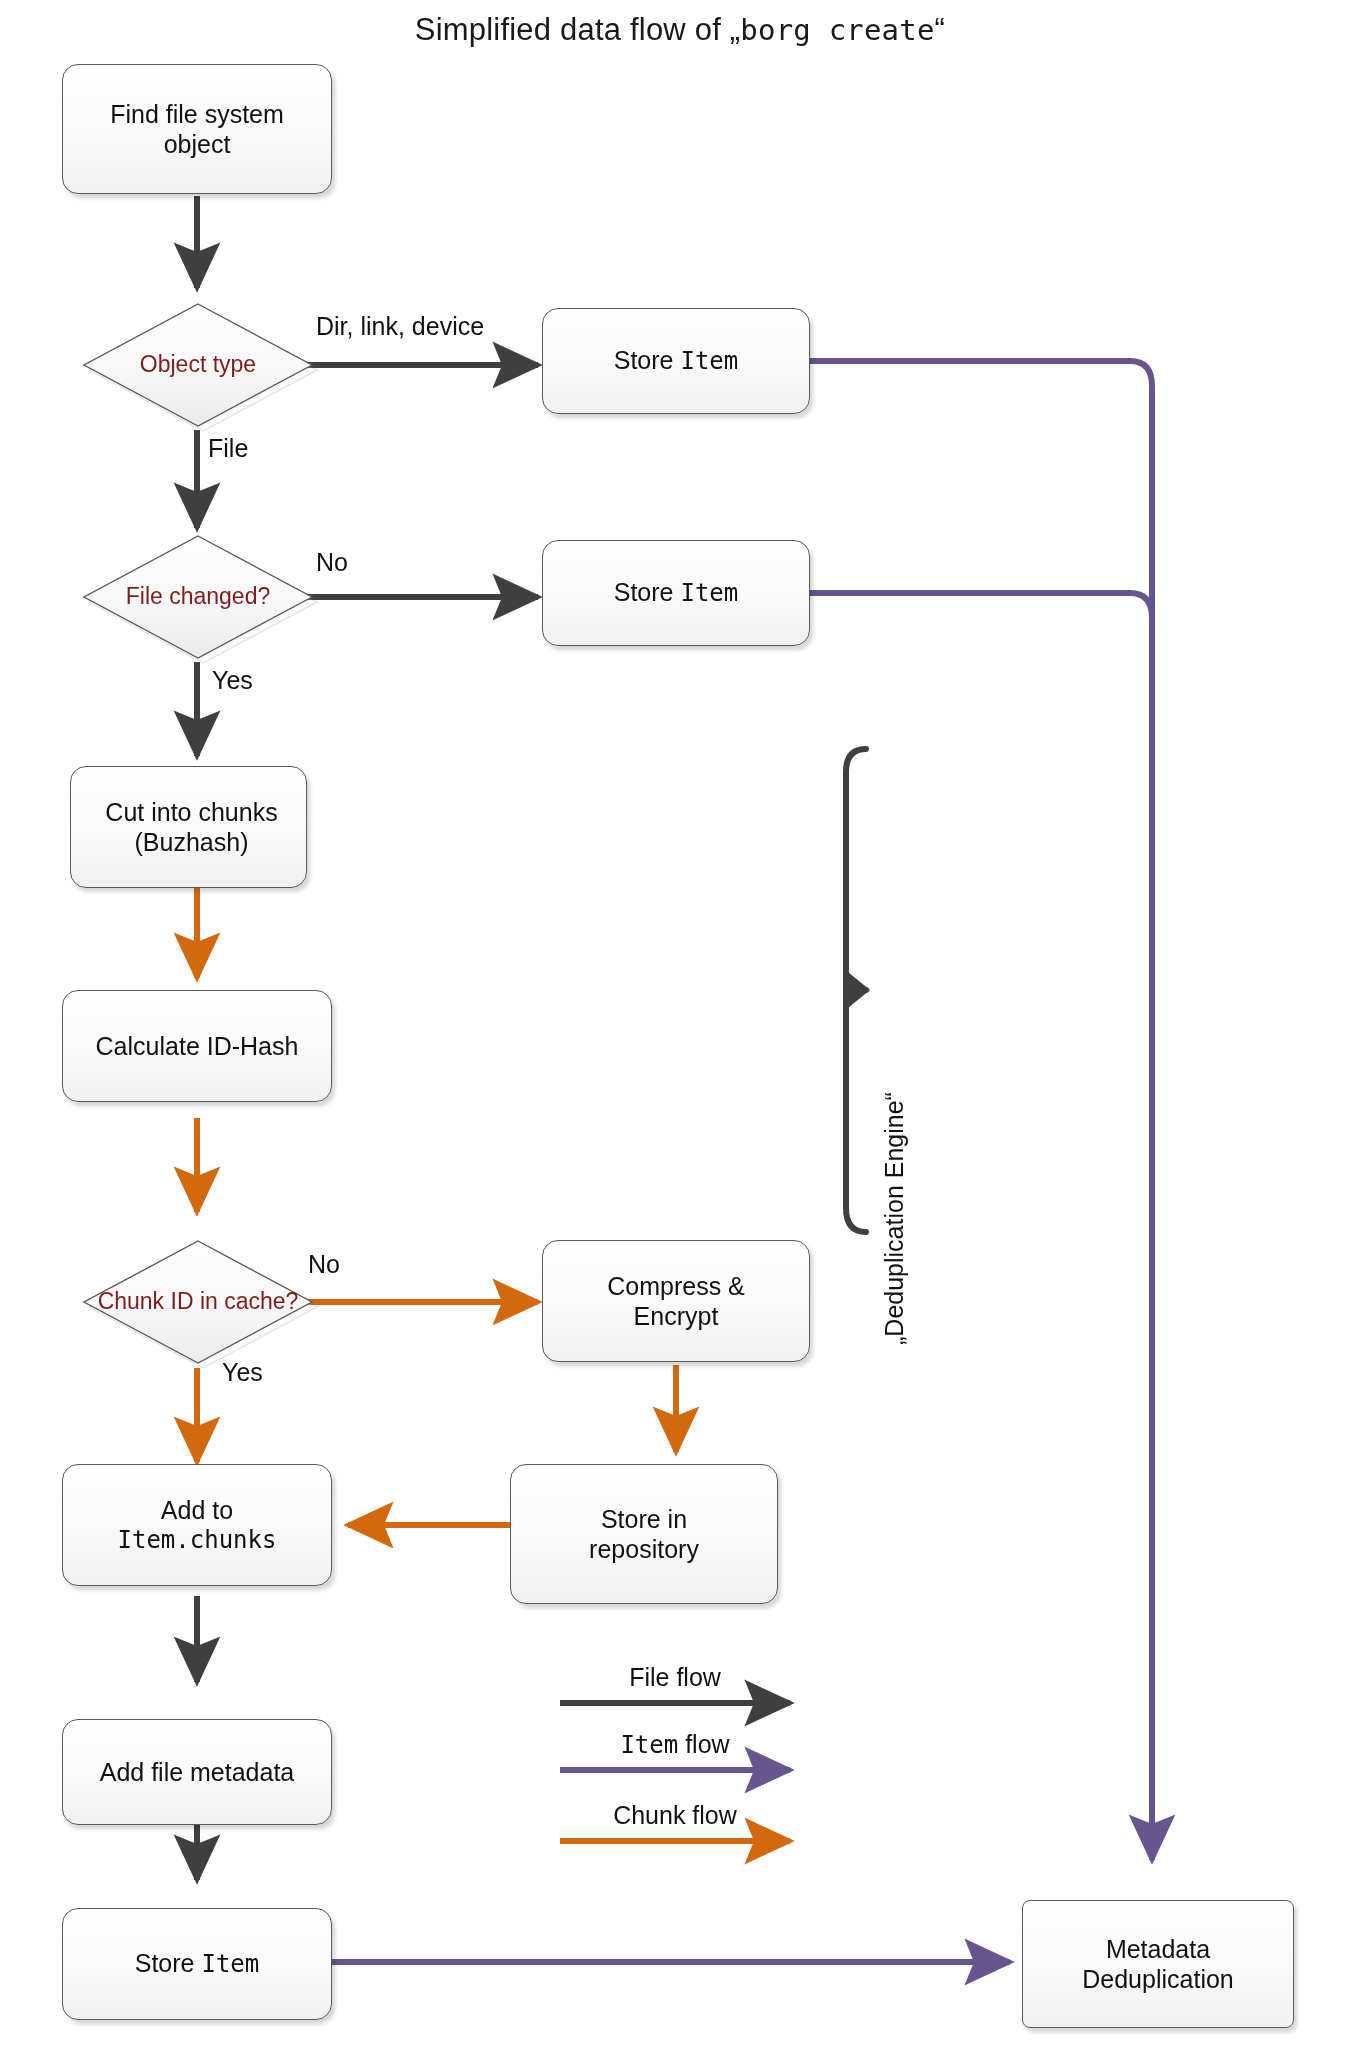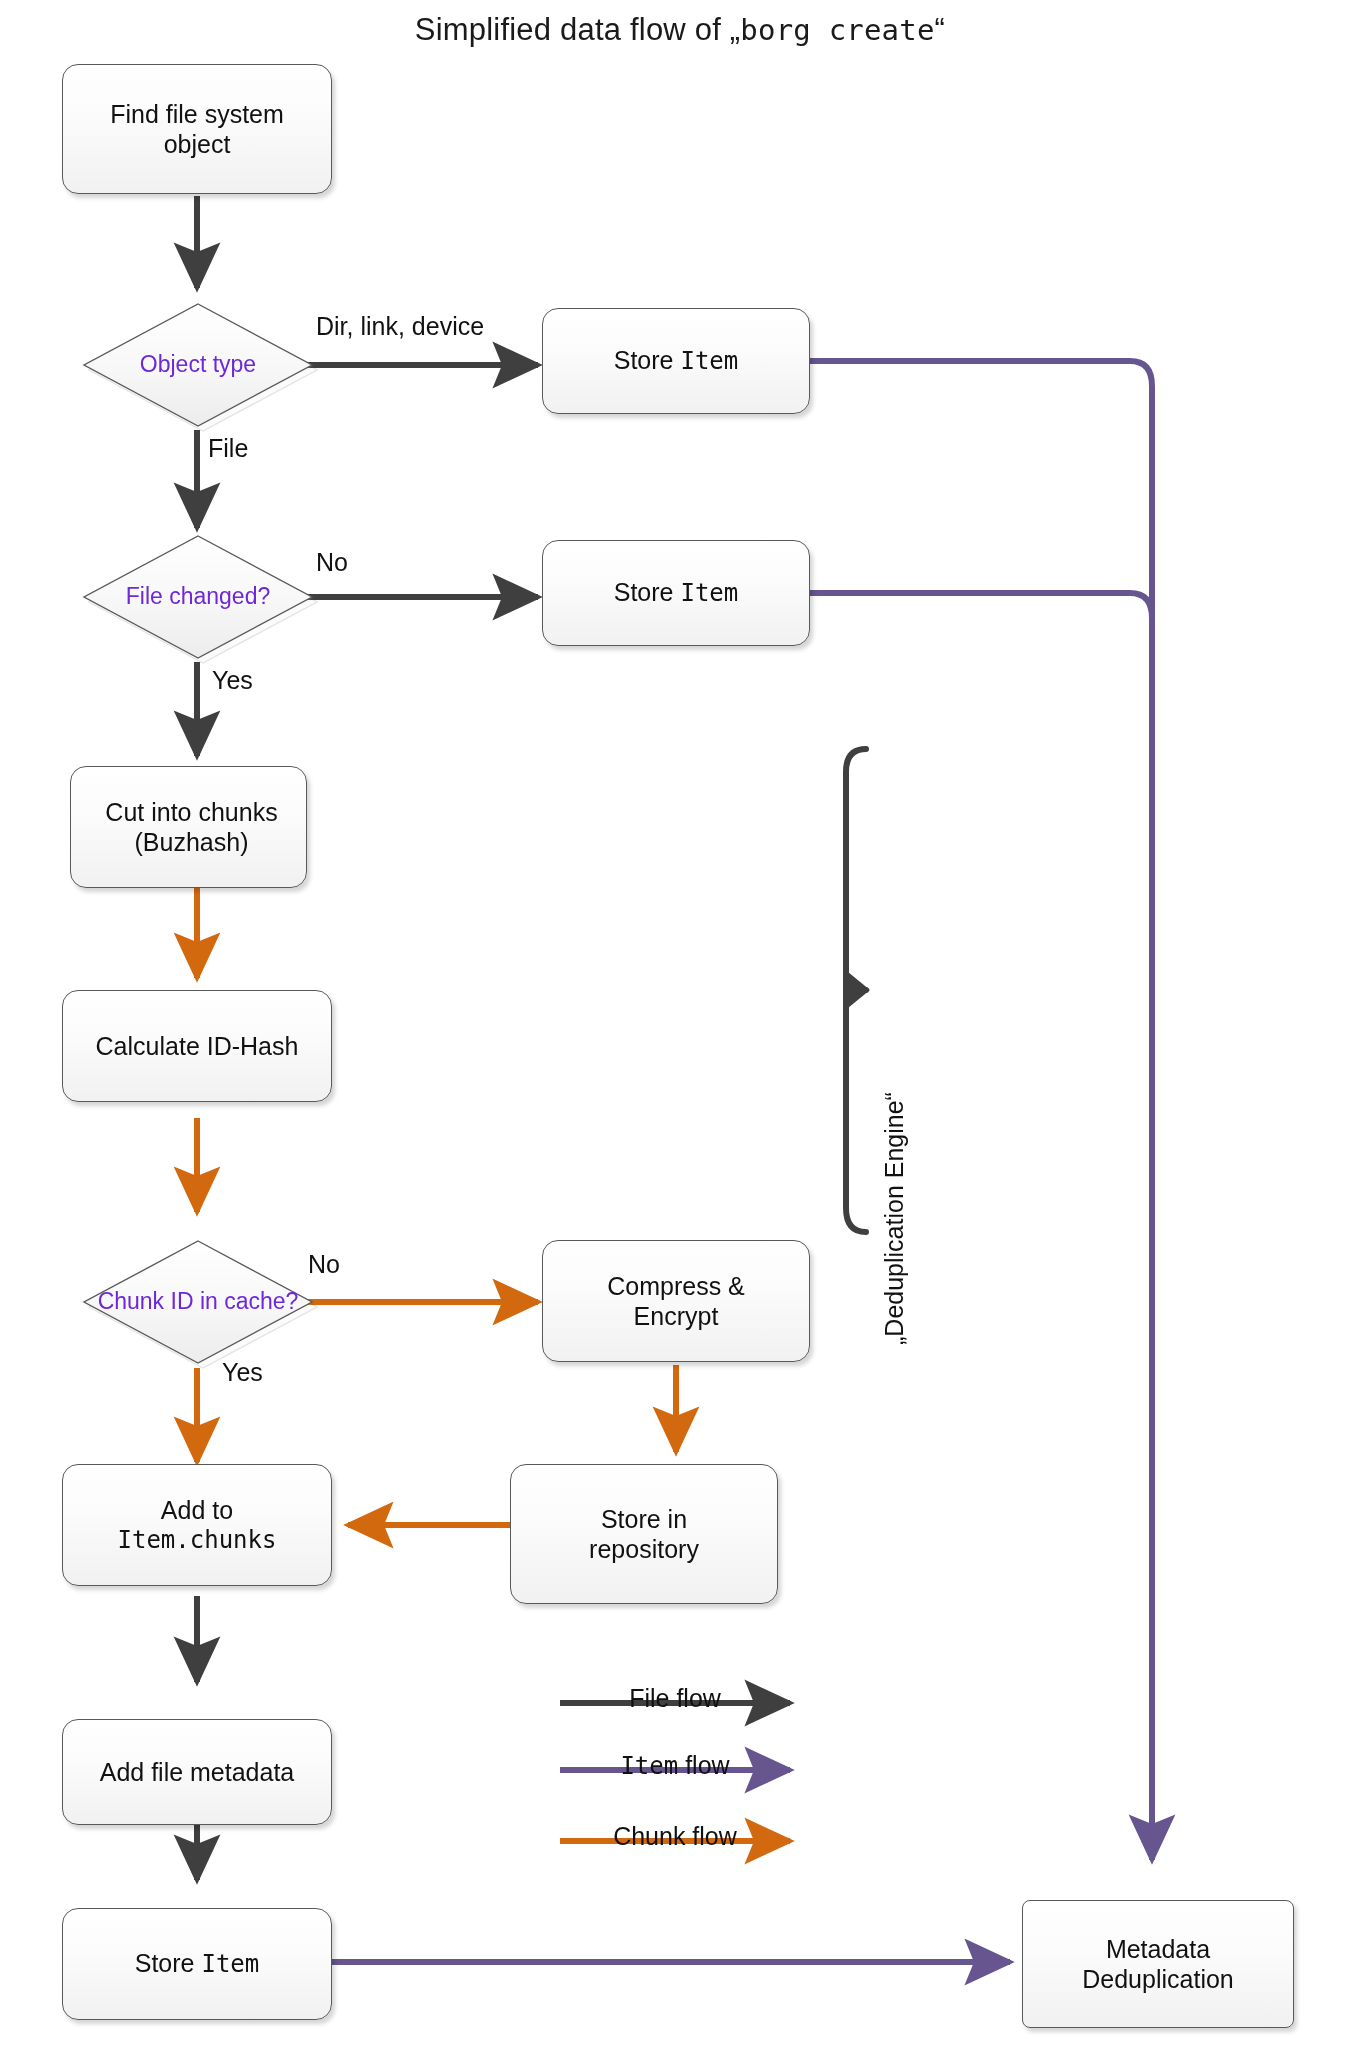--- a/index.html
+++ b/index.html
@@ -79,37 +79,36 @@
     left: 0;
     top: 0;
     width: 100%;
     height: 100%;
     display: flex;
     align-items: center;
     justify-content: center;
     text-align: right;
     font-size: 23px;
     line-height: 1.2;
-    color: #6d28d9;
+    color: #7f1d1d;
   }
 
   .edge-label {
     position: absolute;
     font-size: 25px;
     color: #111111;
     white-space: nowrap;
   }
 
   .legend-label {
     position: absolute;
     font-size: 25px;
     color: #111111;
     white-space: nowrap;
     text-align: center;
-    margin-top: 21px;
   }
   .legend-label .mono {
     font-family: "DejaVu Sans Mono", monospace;
     font-size: 24px;
   }
 
   .bracket-label {
     position: absolute;
     font-size: 25px;
     color: #111111;

